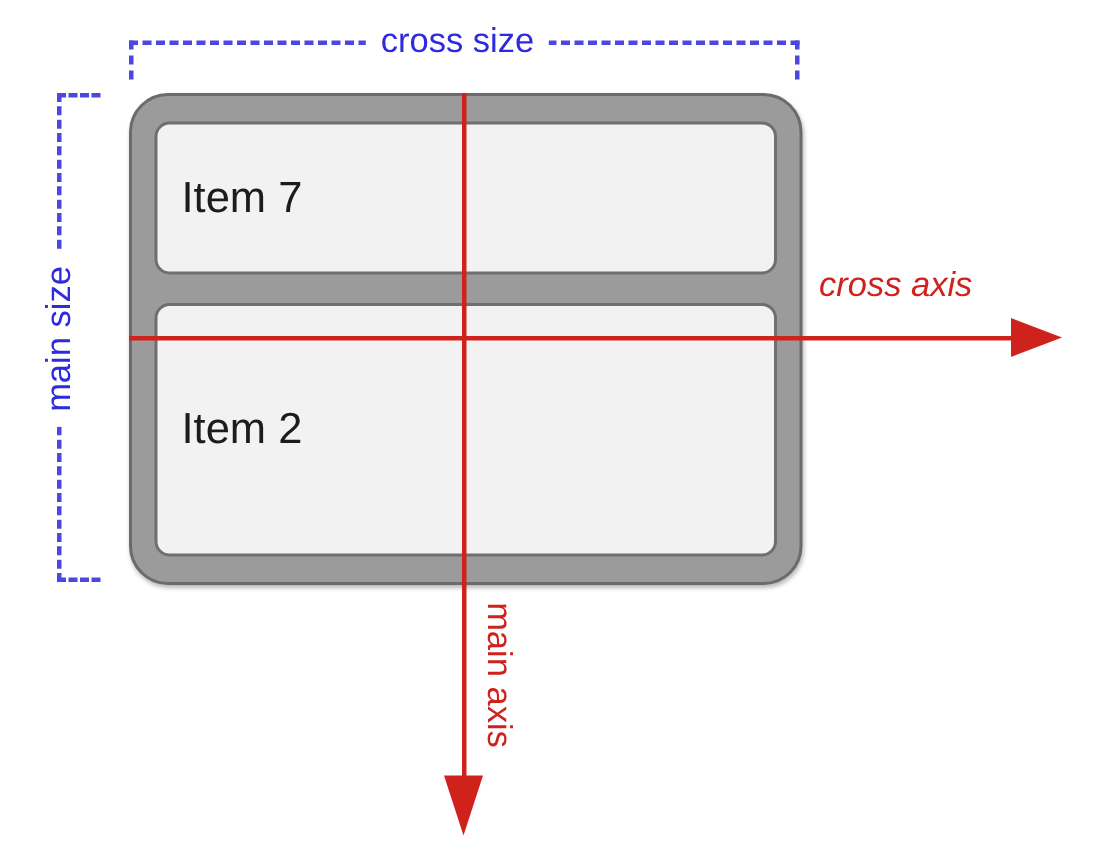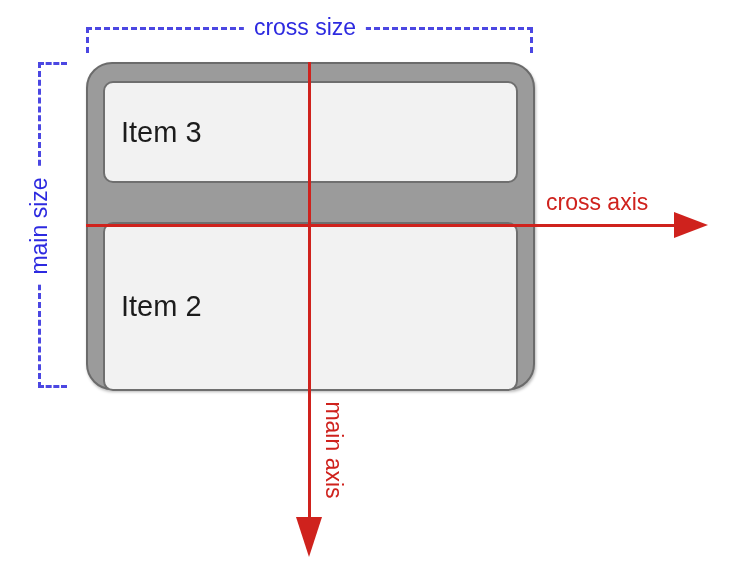--- a/index.html
+++ b/index.html
@@ -31,57 +31,57 @@
     background:#9b9b9b;border:2.5px solid #6b6b6b;border-radius:26px;
     box-sizing:border-box;box-shadow:1px 2px 3px rgba(0,0,0,0.28);
   }
   .flex-item{
     position:absolute;background:#f2f2f2;border:2px solid #6f6f6f;
     border-radius:10px;box-sizing:border-box;
     display:flex;align-items:center;padding-left:16px;
     color:#1c1c1c;font-size:29px;
   }
   .flex-item-1{left:103px;top:81px;width:415px;height:102px;}
-  .flex-item-2{left:103px;top:202px;width:415px;height:169px;margin-top:20px;}
+  .flex-item-2{left:103px;top:202px;width:415px;height:169px;}
   
   .axis-line{position:absolute;background:#cf221d;}
   .cross-axis-line{left:86px;top:224px;width:590px;height:2.5px;}
   .main-axis-line{left:308px;top:62px;width:2.5px;height:456px;}
   .cross-axis-arrowhead{
     position:absolute;left:674px;top:212px;width:0;height:0;
     border-left:34px solid #cf221d;border-top:13px solid transparent;
     border-bottom:13px solid transparent;
   }
   .main-axis-arrowhead{
     position:absolute;left:296px;top:517px;width:0;height:0;
     border-top:40px solid #cf221d;border-left:13.5px solid transparent;
     border-right:13.5px solid transparent;
   }
   .red-label{
     position:absolute;color:#cf221d;font-size:23px;line-height:1;white-space:nowrap;
   }
-  .cross-axis-label{left:546px;top:191px;}
+  .cross-axis-label{left:546px;top:178px;font-style:italic;}
   .main-axis-label{left:333px;top:450px;transform:translate(-50%,-50%) rotate(90deg);}
 </style>
 </head>
 <body>
 
 <div class="canvas">
 
   <div class="dash-h cross-size-line"></div>
   <div class="dash-v cross-size-tick-left"></div>
   <div class="dash-v cross-size-tick-right"></div>
 
   <div class="dash-v main-size-line"></div>
   <div class="dash-h main-size-tick-top"></div>
   <div class="dash-h main-size-tick-bottom"></div>
 
   <div class="flex-container"></div>
   <div class="flex-item flex-item-1">
-    <span>Item 3</span>
+    <span>Item 7</span>
   </div>
   <div class="flex-item flex-item-2">
     <span>Item 2</span>
   </div>
 
   <div class="axis-line cross-axis-line"></div>
   <div class="cross-axis-arrowhead"></div>
   <div class="axis-line main-axis-line"></div>
   <div class="main-axis-arrowhead"></div>
 

